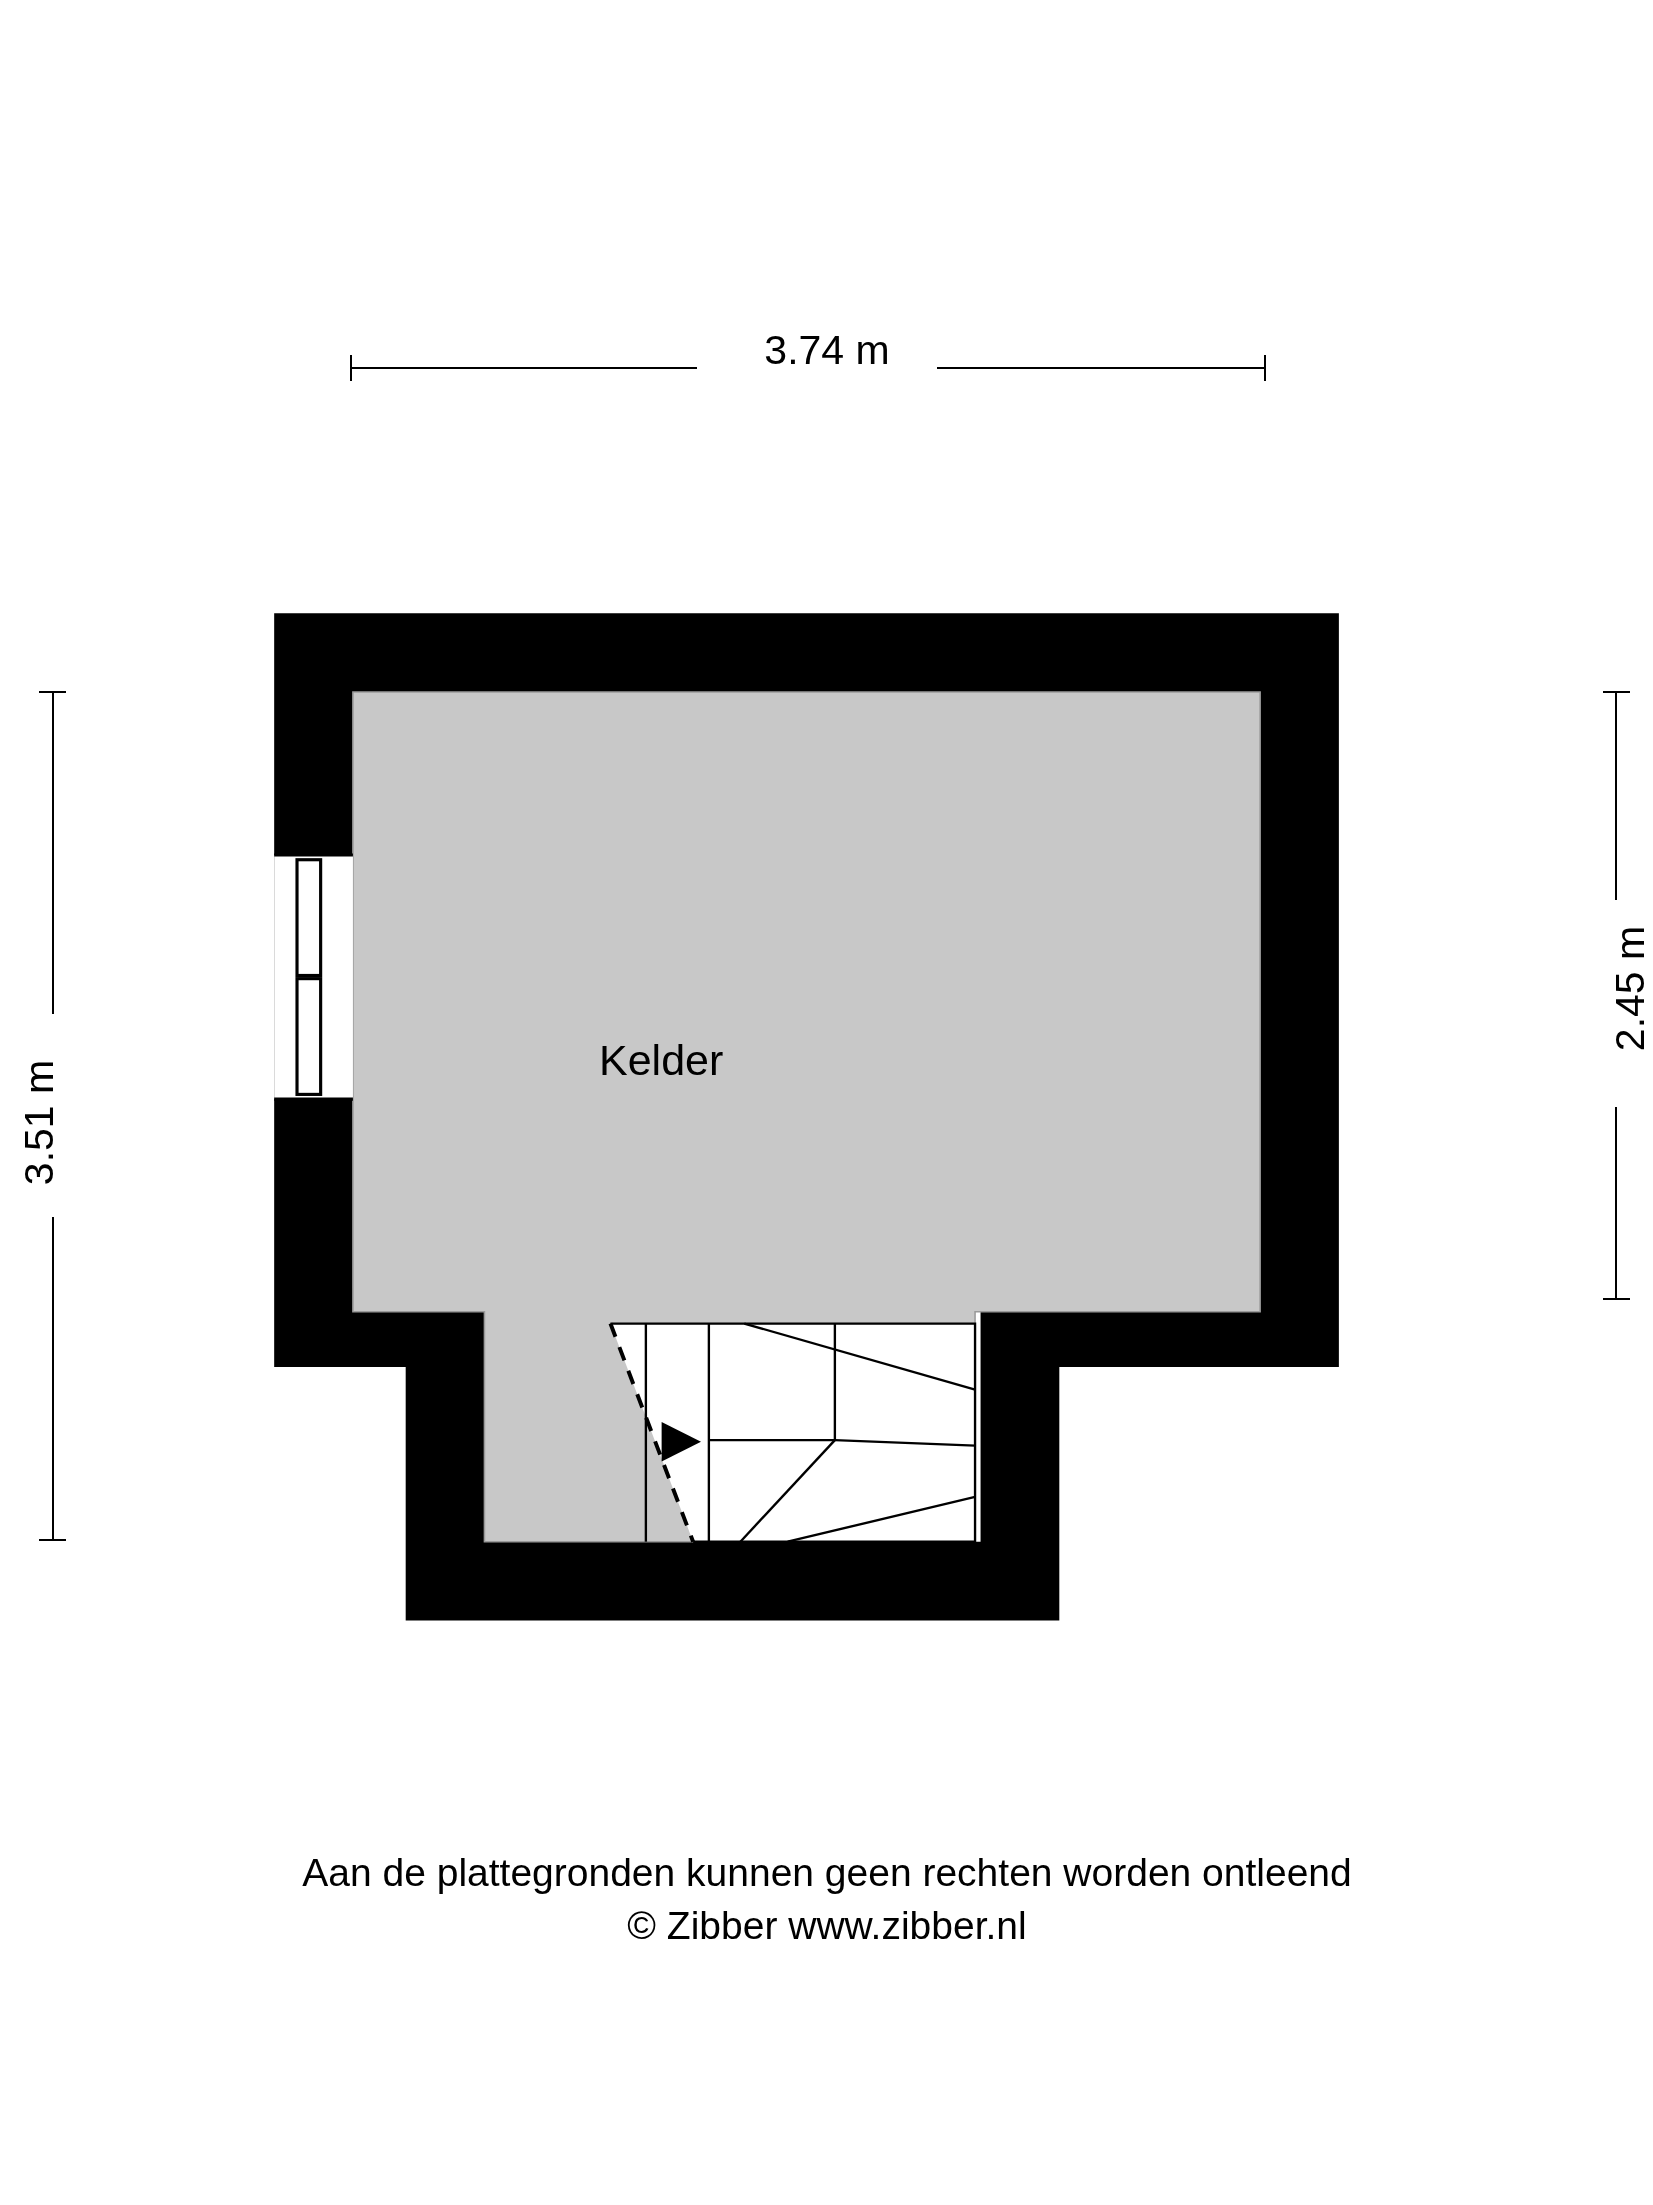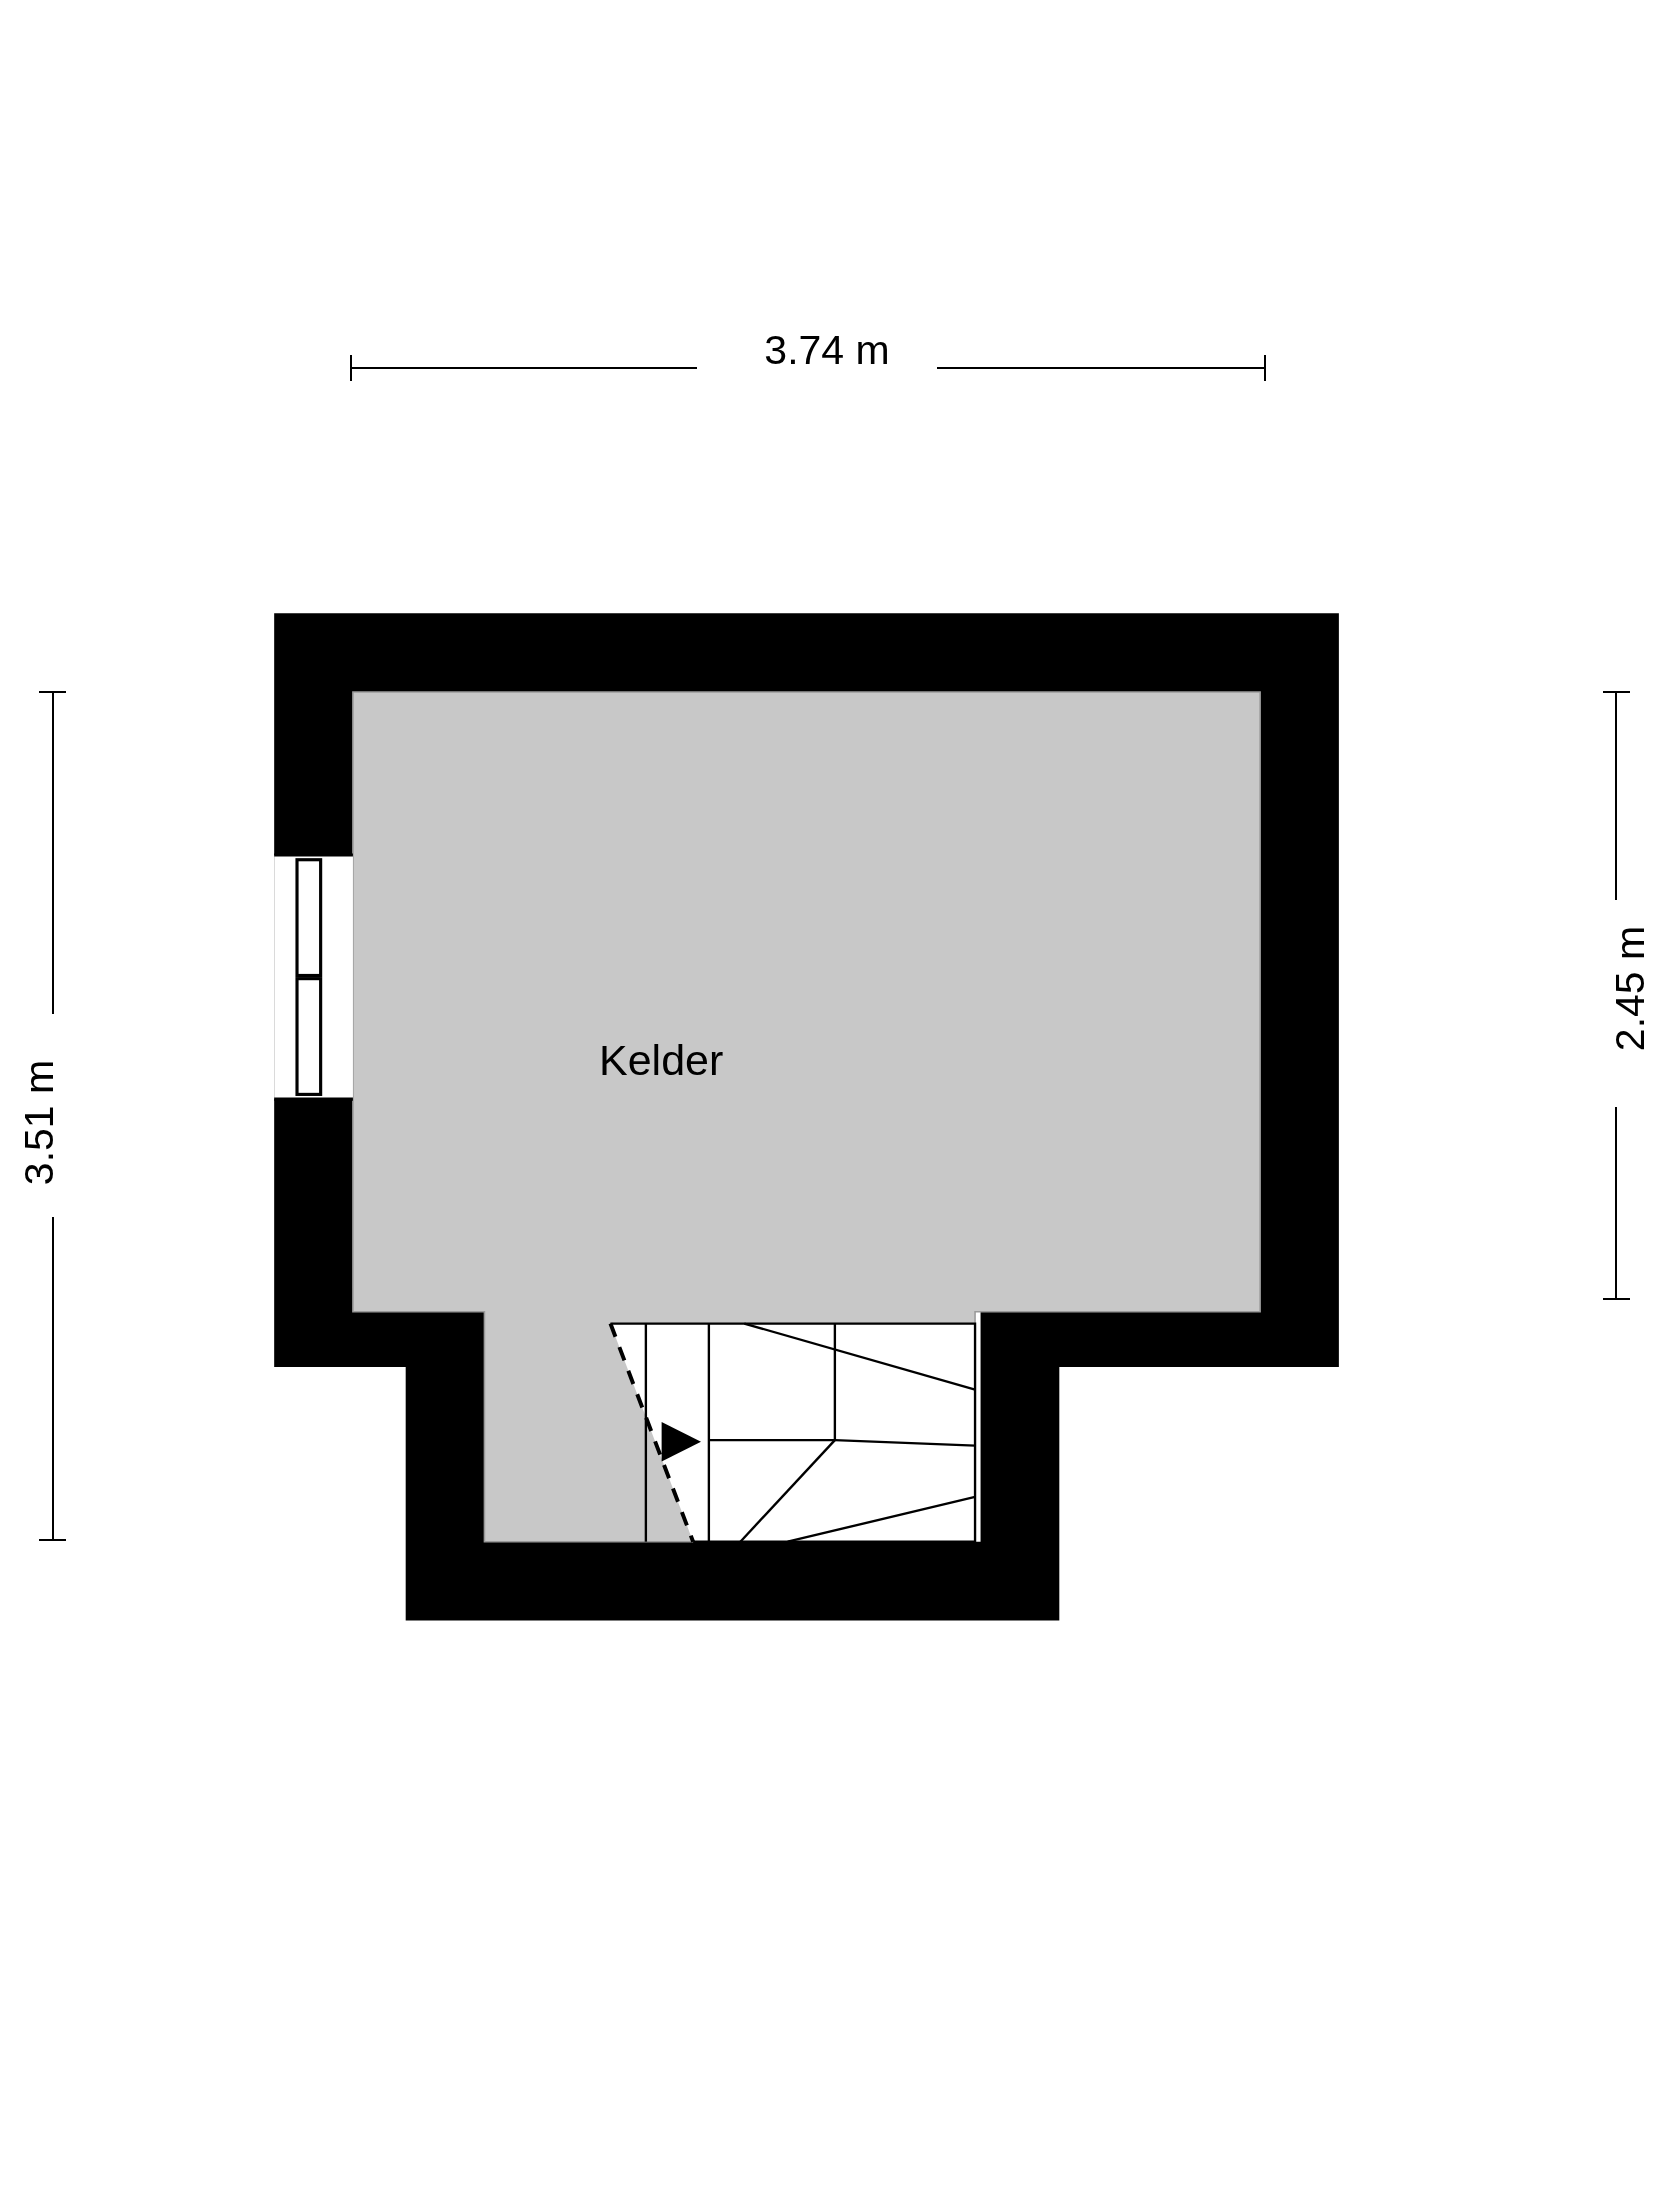--- a/index.html
+++ b/index.html
@@ -234,15 +234,19 @@
       <line x1="1000" y1="1912" x2="1238" y2="1855"></line>
       <line x1="940" y1="1912" x2="1060" y2="1783"></line>
     </g>
 
     <polygon points="840,1760 890,1785 840,1810" fill="#000000"></polygon>
 
   </svg>
 
   <div id="room-label">Kelder</div>
 
+  <div id="footer">
+    <div>Aan de plattegronden kunnen geen rechten worden ontleend</div>
+    <div>© Zibber www.zibber.nl</div>
+  </div>
 
 </div>
 
 
 </body></html>

